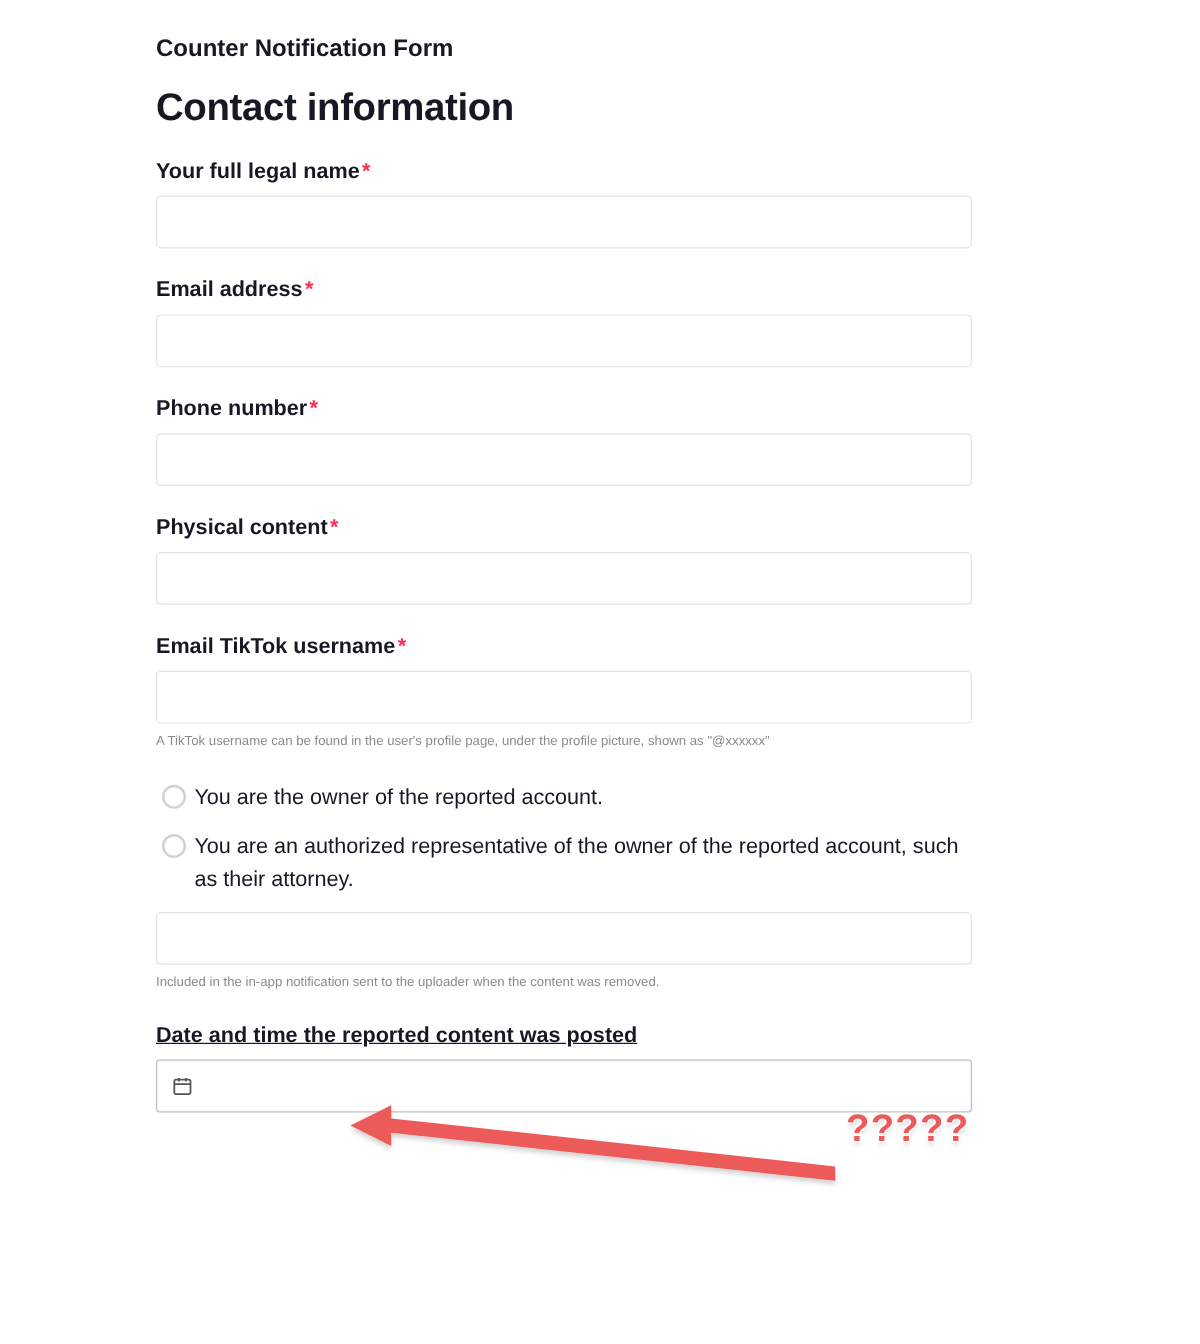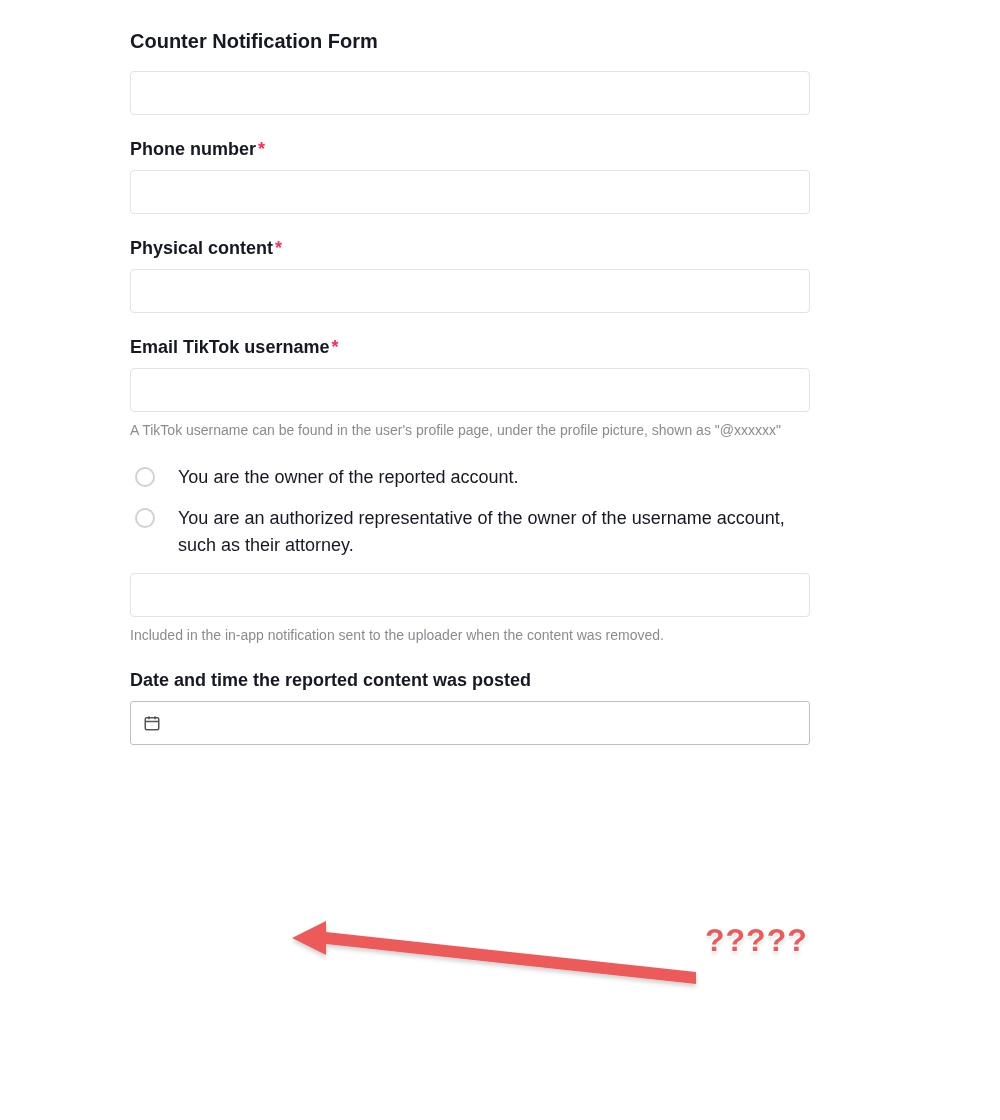--- a/index.html
+++ b/index.html
@@ -50,32 +50,32 @@
   .text-input {
     width: 100%;
     height: 44px;
     border: 1px solid #e3e3e5;
     border-radius: 4px;
     padding: 0 12px;
     font-size: 16px;
     background: #fff;
   }
   .helper {
-    font-size: 14px;
+    font-size: 11px;
     color: #8a8b90;
     margin-top: 8px;
     line-height: 1.45;
   }
   .role-group {
     margin-top: 6px;
   }
   .role-option {
     display: flex;
     align-items: flex-start;
-    gap: 20px;
+    gap: 4px;
     margin-bottom: 14px;
     font-size: 18px;
     line-height: 1.5;
   }
   .radio {
     flex: 0 0 auto;
     margin-top: 3px;
     appearance: none;
     -webkit-appearance: none;
     width: 20px;
@@ -130,25 +130,35 @@
     pointer-events: none;
   }
 </style>
 </head>
 <body>
 
 <div class="page">
 
   <div class="form-title">Counter Notification Form</div>
 
-
-  <div class="field">
-    <input type="text" class="text-input" style="">
-  </div>
-
+  <h1 class="section-heading">Contact information</h1>
+
+  <div class="field">
+    <label class="label">
+      <span>Your full legal name</span><span class="req">*</span>
+    </label>
+    <input type="text" class="text-input" style="">
+  </div>
+
+  <div class="field">
+    <label class="label">
+      <span>Email address</span><span class="req">*</span>
+    </label>
+    <input type="text" class="text-input" style="">
+  </div>
 
   <div class="field">
     <label class="label">
       <span>Phone number</span><span class="req">*</span>
     </label>
     <input type="text" class="text-input" style="">
   </div>
 
   <div class="field">
     <label class="label">
@@ -166,32 +176,32 @@
   </div>
 
   <div class="field tight">
     <div class="role-group">
       <label class="role-option">
         <input type="radio" name="role" class="radio" style="">
         <span>You are the owner of the reported account.</span>
       </label>
       <label class="role-option">
         <input type="radio" name="role" class="radio" style="">
-        <span>You are an authorized representative of the owner of the username account, such as their attorney.</span>
+        <span>You are an authorized representative of the owner of the reported account, such as their attorney.</span>
       </label>
     </div>
   </div>
 
 
   <div class="field">
     <input type="text" class="text-input" style="">
     <div class="helper">Included in the in-app notification sent to the uploader when the content was removed.</div>
   </div>
 
-  <div class="field" style="margin-bottom:0;">
+  <div class="field" style="margin-bottom:0;text-decoration:underline;">
     <label class="label">
       <span>Date and time the reported content was posted</span>
     </label>
     <div class="date-input">
       <svg width="18" height="18" viewBox="0 0 24 24" fill="none" stroke="#555" stroke-width="2">
         <rect x="3" y="5" width="18" height="16" rx="2"></rect>
         <line x1="3" y1="10" x2="21" y2="10"></line>
         <line x1="8" y1="3" x2="8" y2="7"></line>
         <line x1="16" y1="3" x2="16" y2="7"></line>
       </svg>

